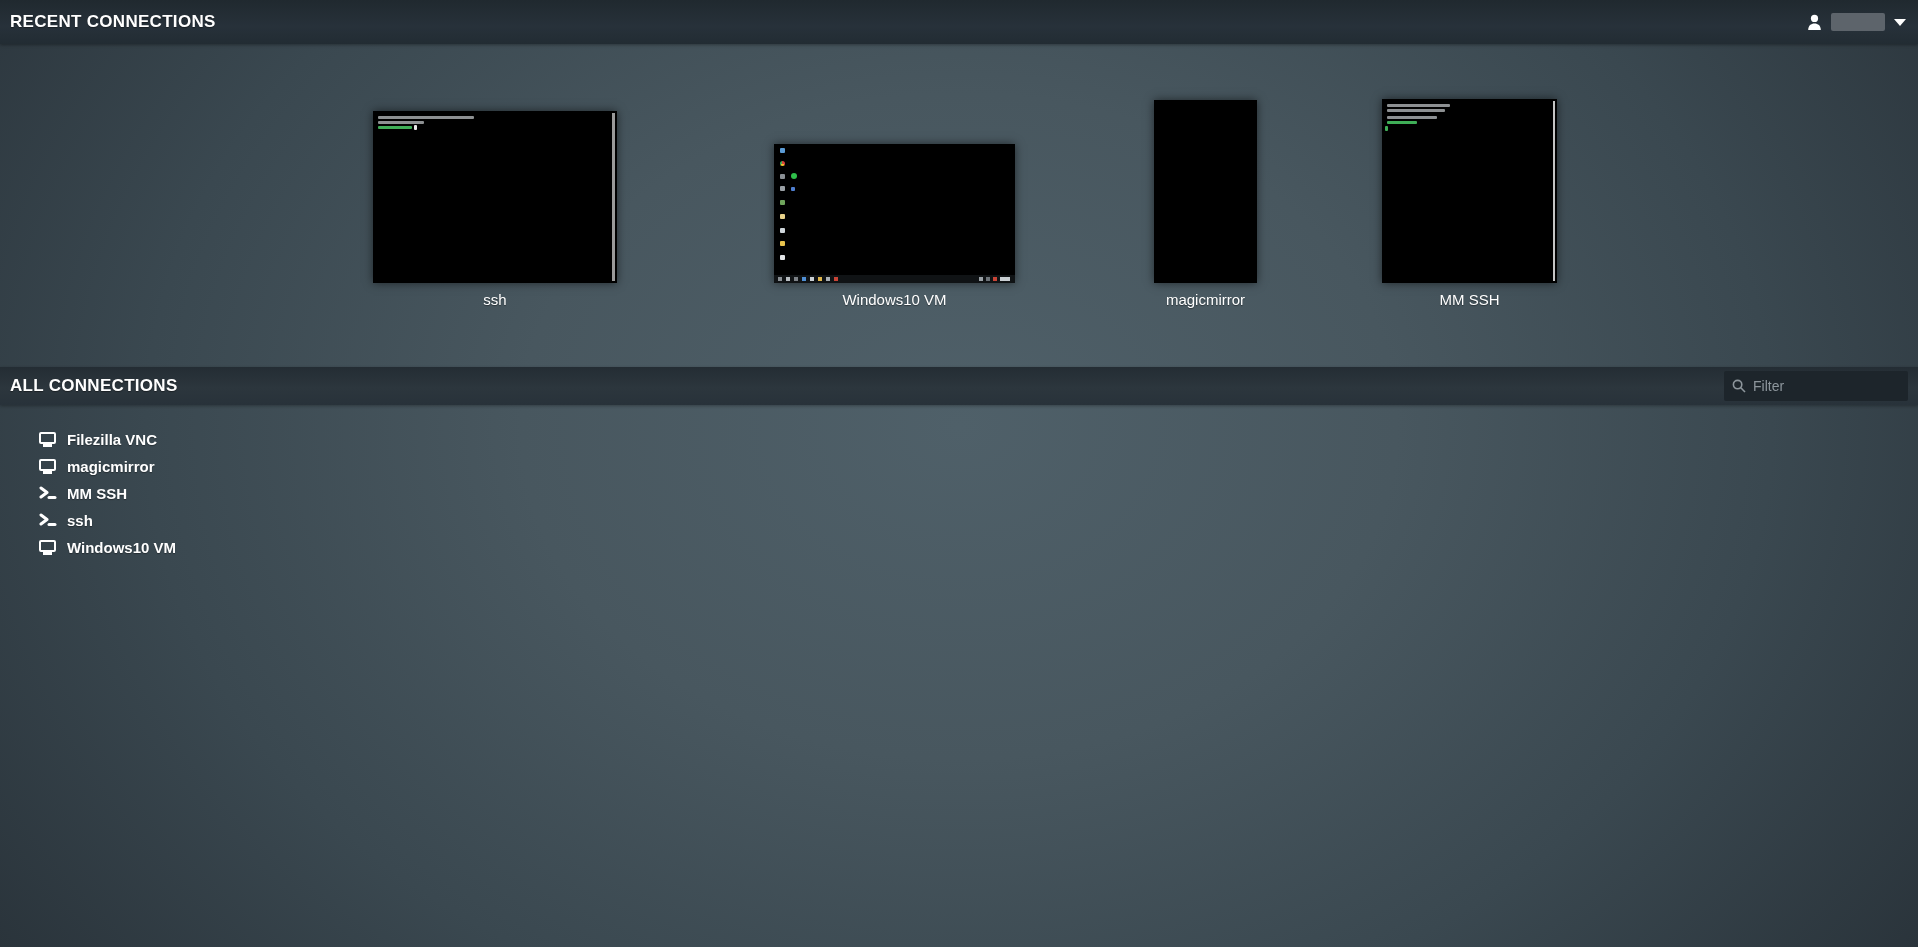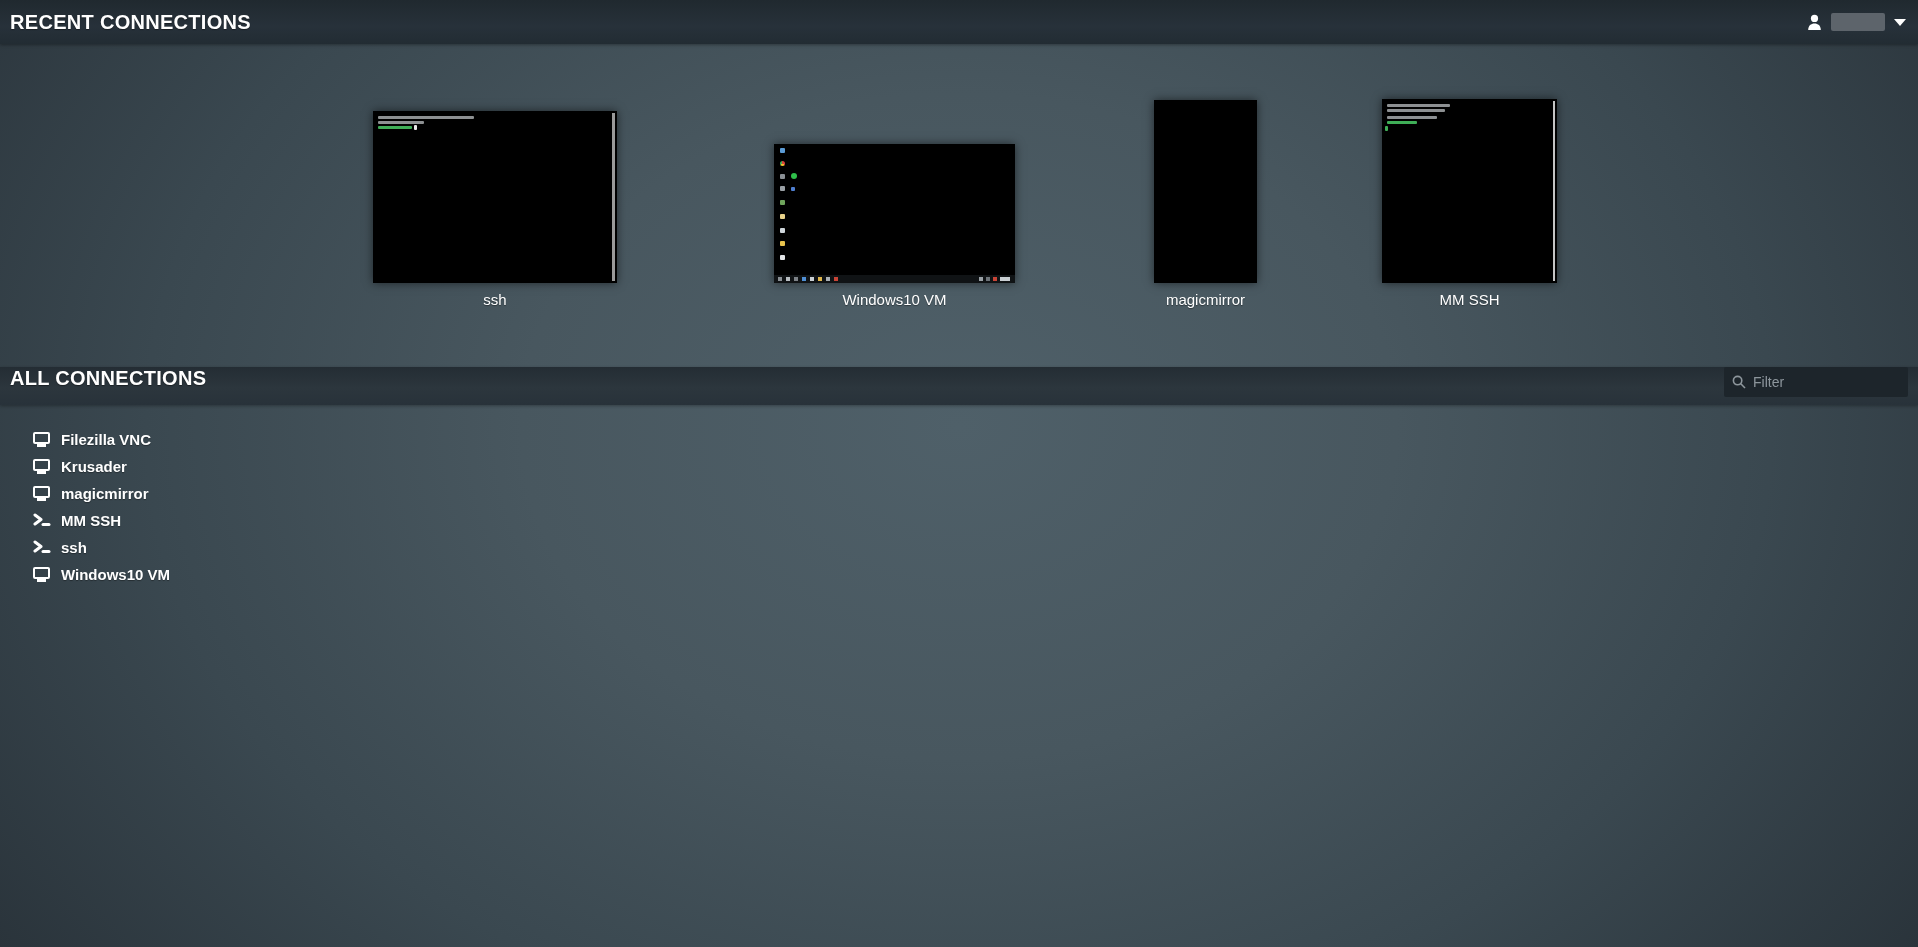--- a/index.html
+++ b/index.html
@@ -14,21 +14,21 @@
 
   
   .topbar {
     position:absolute; left:0; top:0; width:1918px; height:44px;
     background:linear-gradient(180deg,#20292f 0%,#27313a 60%,#222c33 100%);
     display:flex; align-items:center; justify-content:space-between;
     box-shadow:0 1px 3px rgba(0,0,0,0.35);
     z-index:5;
   }
   .bar-title {
-    font-size:20px; font-weight:bold; letter-spacing:0.3px;
+    font-size:17px; font-weight:bold; letter-spacing:0.3px;
     padding-left:10px; color:#fff; text-shadow:0 1px 1px rgba(0,0,0,0.4);
   }
   .user-menu {
     display:flex; align-items:center; gap:9px; padding-right:12px; cursor:pointer;
   }
   .user-redacted {
     width:54px; height:18px; background:#5d646b; border-radius:2px;
     display:inline-block;
   }
   .caret {
@@ -76,39 +76,39 @@
   }
   .tb-ico { width:4px; height:4px; margin-left:4px; display:inline-block; }
   .tb-right { margin-left:auto; display:flex; align-items:center; }
   .tb-right .tb-ico { margin-left:3px; margin-right:0; }
   .tb-right .last { margin-right:5px; }
 
   
   .allbar {
     position:absolute; left:0; top:367px; width:1918px; height:38px;
     background:linear-gradient(180deg,#242d34 0%,#2c363d 55%,#28323a 100%);
-    display:flex; align-items:flex-start; justify-content:space-between;
+    display:flex; align-items:center; justify-content:space-between;
     box-shadow:0 1px 3px rgba(0,0,0,0.3);
     z-index:5;
   }
   .filter-box {
     position:relative; width:184px; height:30px; margin-right:10px;
     background:#1d252b; border-radius:2px; display:flex; align-items:center;
   }
   .filter-box svg { margin-left:8px; flex:0 0 auto; }
   .filter-input {
     background:transparent; border:none; outline:none; color:#d7dbde;
     font-family:"Liberation Sans", sans-serif; font-size:14px;
     width:140px; margin-left:7px;
   }
   .filter-input::placeholder { color:#8d969c; opacity:1; }
 
   
   .conn-list {
-    position:absolute; left:10px; top:426px; width:900px; list-style:none;
+    position:absolute; left:16px; top:426px; width:900px; list-style:none;
   }
   .conn-list li { height:27px; }
   .conn-link {
     display:flex; align-items:center; height:27px; padding-left:23px;
     color:#fff; text-decoration:none; cursor:pointer;
   }
   .conn-label { font-size:15px; font-weight:600; margin-left:10px;
     text-shadow:0 1px 1px rgba(0,0,0,0.35); }
   .ico-wrap { width:18px; height:18px; position:relative; flex:0 0 auto; }
   .ico-monitor {
@@ -218,28 +218,20 @@
           <span class="ico-monitor"></span>
         </span>
       <span class="conn-label">Filezilla VNC</span>
     </a>
   </li>
   <li>
     <a class="conn-link">
       <span class="ico-wrap">
           <span class="ico-monitor"></span>
         </span>
-      <span class="conn-label">Krusader</span>
-    </a>
-  </li>
-  <li>
-    <a class="conn-link">
-      <span class="ico-wrap">
-          <span class="ico-monitor"></span>
-        </span>
       <span class="conn-label">magicmirror</span>
     </a>
   </li>
   <li>
     <a class="conn-link">
       <span class="ico-wrap">
         <svg width="18" height="16" viewBox="0 0 18 16">
           <path d="M2 3 L8 7.5 L2 12" fill="none" stroke="#fff" stroke-width="3" stroke-linecap="round" stroke-linejoin="round"></path>
           <line x1="10" y1="12.5" x2="16" y2="12.5" stroke="#fff" stroke-width="3" stroke-linecap="round"></line>
         </svg>

